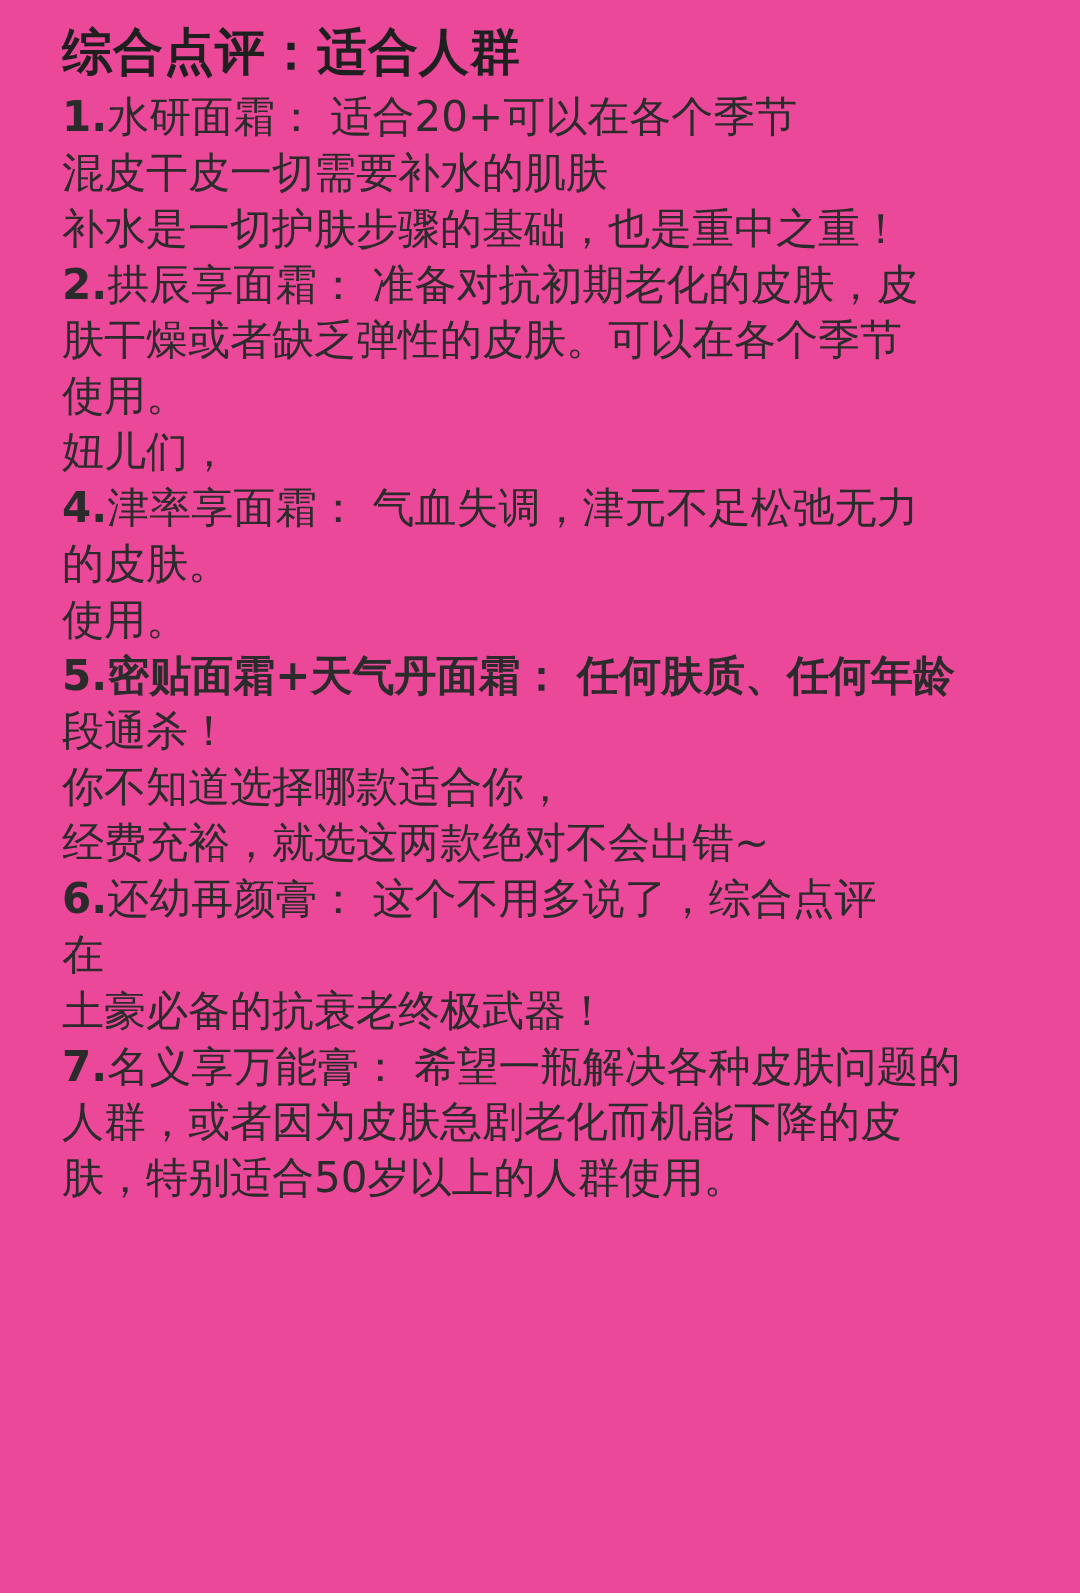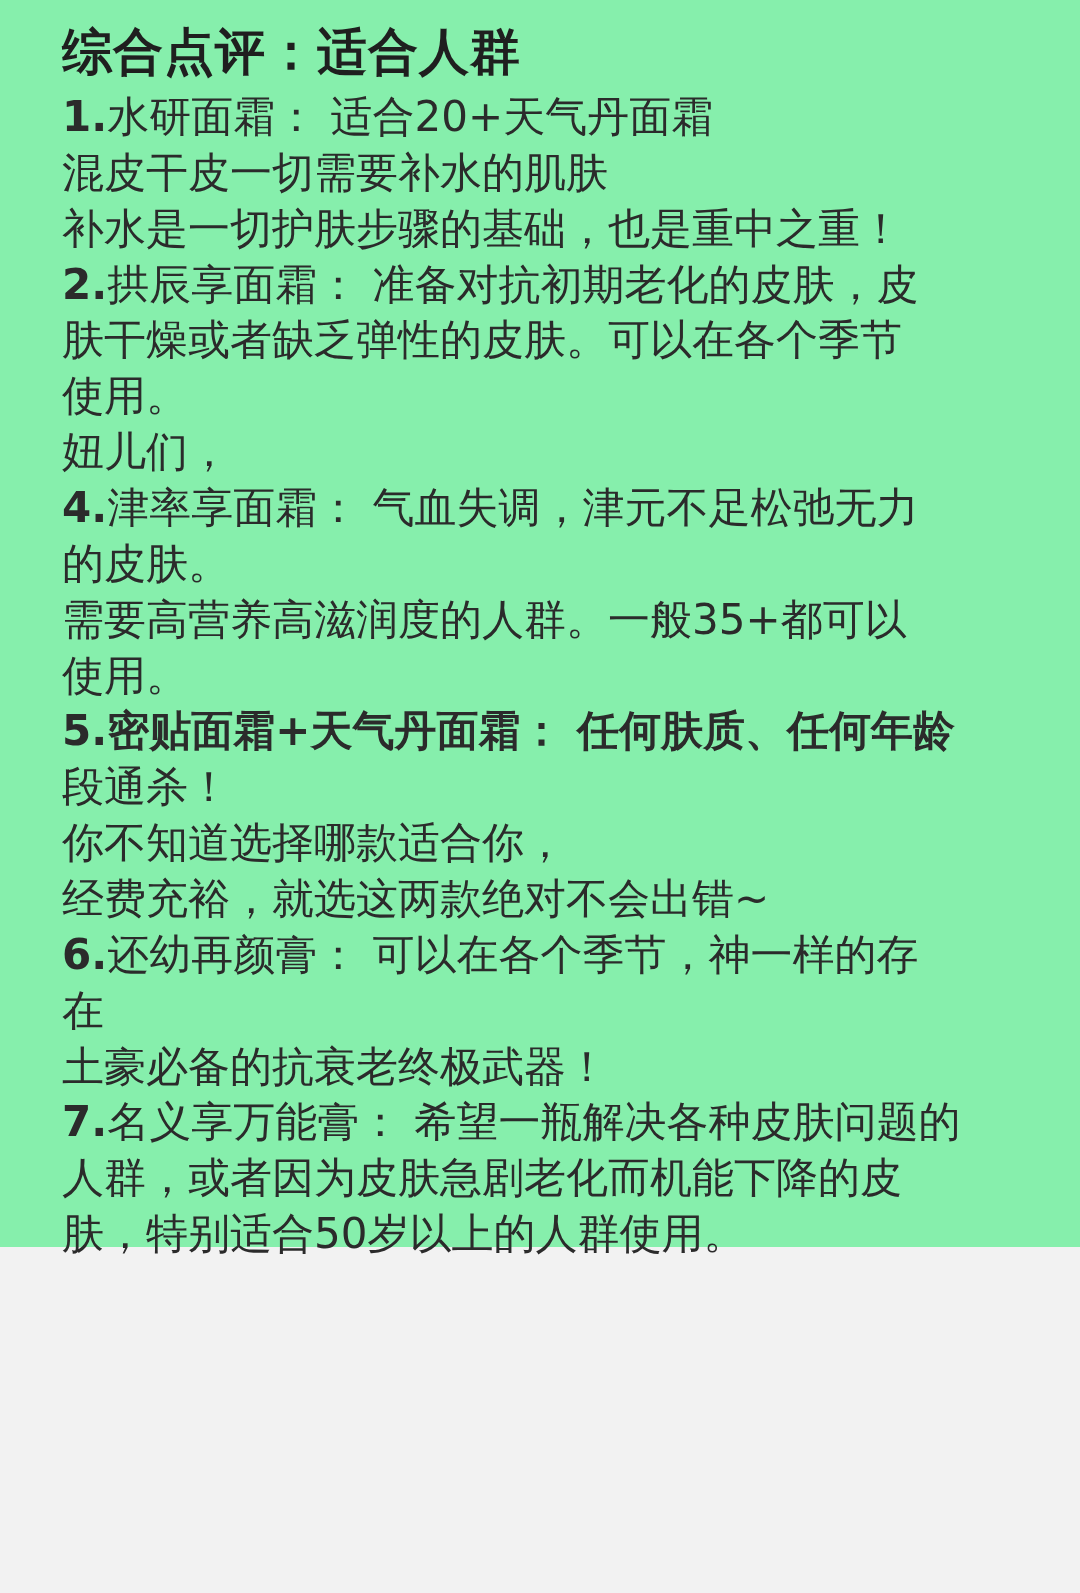--- a/index.html
+++ b/index.html
@@ -9,22 +9,22 @@
   }
   body {
     width: 1080px;
     height: 1593px;
     font-family: "DejaVu Sans", "Liberation Sans", sans-serif;
     color: #2b2b2b;
     overflow: hidden;
   }
   #page {
     width: 1080px;
-    height: 1247px;
-    background: #86efac;
+    height: 1593px;
+    background: #ec4899;
     box-sizing: border-box;
     padding: 22px 60px 0 62px;
   }
   .doc-title {
     font-size: 50px;
     font-weight: bold;
     letter-spacing: 1px;
     line-height: 1.22;
     margin: 0 0 6px 0;
     color: #1f1f1f;
@@ -49,35 +49,34 @@
     font-weight: bold;
     text-align: center;
   }
 </style>
 </head>
 <body>
 
 <div id="page">
   <h1 class="doc-title">综合点评：适合人群</h1>
   <div class="lines">
-      <div class="line"><span class="num">1.</span><span class="">水研面霜：</span><span class=""> 适合20+天气丹面霜</span></div>
+      <div class="line"><span class="num">1.</span><span class="">水研面霜：</span><span class=""> 适合20+可以在各个季节</span></div>
       <div class="line"><span class="">混皮干皮一切需要补水的肌肤</span></div>
       <div class="line"><span class="">补水是一切护肤步骤的基础，也是重中之重！</span></div>
       <div class="line"><span class="num">2.</span><span class="">拱辰享面霜：</span><span class=""> 准备对抗初期老化的皮肤，皮</span></div>
       <div class="line"><span class="">肤干燥或者缺乏弹性的皮肤。可以在各个季节</span></div>
       <div class="line"><span class="">使用。</span></div>
       <div class="line"><span class="">妞儿们，</span></div>
       <div class="line"><span class="num">4.</span><span class="">津率享面霜：</span><span class=""> 气血失调，津元不足松弛无力</span></div>
       <div class="line"><span class="">的皮肤。</span></div>
-      <div class="line"><span class="">需要高营养高滋润度的人群。一般35+都可以</span></div>
       <div class="line"><span class="">使用。</span></div>
       <div class="line bold-lead"><span class="num">5.</span><span class="strong">密贴面霜+天气丹面霜：</span><span class="strong"> 任何肤质、任何年龄</span></div>
       <div class="line"><span class="">段通杀！</span></div>
       <div class="line"><span class="">你不知道选择哪款适合你，</span></div>
       <div class="line"><span class="">经费充裕，就选这两款绝对不会出错~</span></div>
-      <div class="line"><span class="num">6.</span><span class="">还幼再颜膏：</span><span class=""> 可以在各个季节，神一样的存</span></div>
+      <div class="line"><span class="num">6.</span><span class="">还幼再颜膏：</span><span class=""> 这个不用多说了，综合点评</span></div>
       <div class="line"><span class="">在</span></div>
       <div class="line"><span class="">土豪必备的抗衰老终极武器！</span></div>
       <div class="line"><span class="num">7.</span><span class="">名义享万能膏：</span><span class=""> 希望一瓶解决各种皮肤问题的</span></div>
       <div class="line"><span class="">人群，或者因为皮肤急剧老化而机能下降的皮</span></div>
       <div class="line"><span class="">肤，特别适合50岁以上的人群使用。</span></div>
     </div>
 </div>
 
 </body></html>

